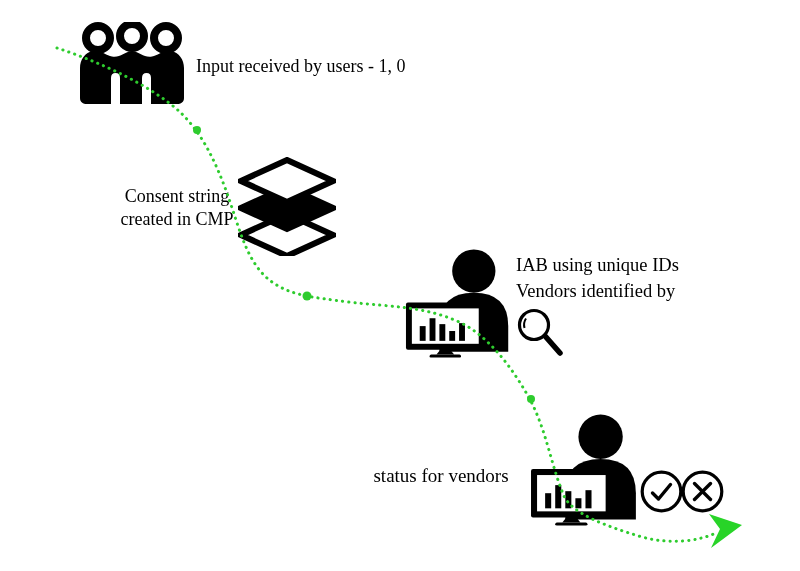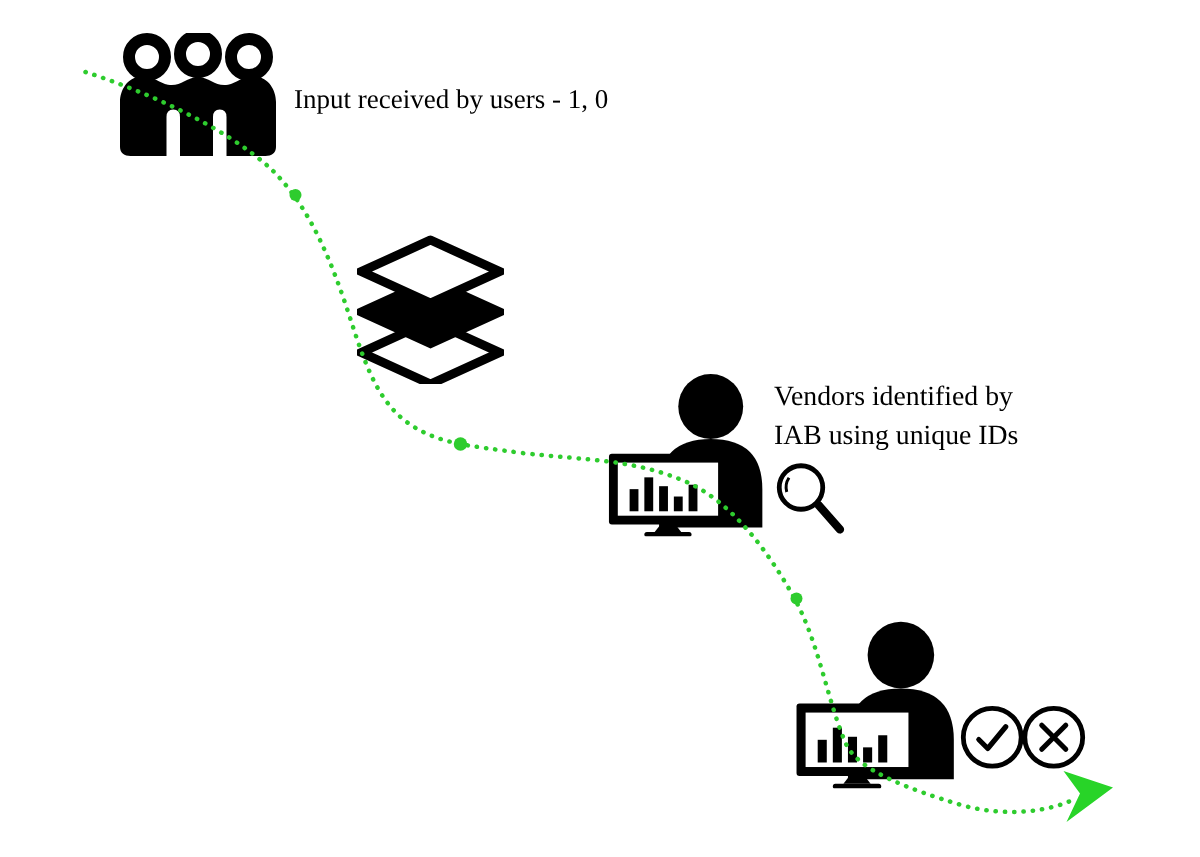--- a/index.html
+++ b/index.html
@@ -86,36 +86,40 @@
     <span>Input received by users - 1, 0</span>
   </div>
 
   <div class="icon" id="layers-icon">
     <svg viewBox="0 0 98 99">
       <polygon class="outline" stroke-width="6" points="49,57 95,78 49,99 3,78" stroke-linejoin="miter"></polygon>
       <polygon class="ws-black" stroke="#000" stroke-width="6" points="49,30 95,51 49,72 3,51"></polygon>
       <polygon class="outline" stroke-width="6" points="49,3 95,24 49,45 3,24" stroke-linejoin="miter"></polygon>
     </svg>
   </div>
+  <div class="label" id="label-cmp">
+    <span>Consent string</span>
+    <span>created in CMP</span>
+  </div>
 
   <div class="icon" id="station-1">
     <svg viewBox="0 0 120 112">
         <use href="#workstation"></use>
       </svg>
   </div>
   <div class="icon" id="search-icon">
     <svg viewBox="0 0 50 52">
       <circle class="stroke-only" stroke-width="3.2" cx="18" cy="18" r="14.5"></circle>
       <path class="stroke-only" stroke-width="2" d="M8.5,21 A 11.5 11.5 0 0 1 10,11.5"></path>
       <line class="stroke-only" stroke-width="5.5" stroke-linecap="round" x1="29.5" y1="29.5" x2="44" y2="46"></line>
     </svg>
   </div>
   <div class="label" id="label-vendors">
+    <span>IAB using unique IDs</span>
     <span>Vendors identified by</span>
-    <span>IAB using unique IDs</span>
   </div>
 
   <div class="icon" id="station-2">
     <svg viewBox="0 0 120 112">
         <use href="#workstation"></use>
       </svg>
   </div>
   <div class="icon" id="check-icon">
     <svg viewBox="0 0 43 43">
       <circle class="stroke-only" stroke-width="3.2" cx="21.5" cy="21.5" r="19.3"></circle>
@@ -123,20 +127,21 @@
     </svg>
   </div>
   <div class="icon" id="x-icon">
     <svg viewBox="0 0 43 43">
       <circle class="stroke-only" stroke-width="3.2" cx="21.5" cy="21.5" r="19.3"></circle>
       <line class="stroke-only" stroke-width="3.4" stroke-linecap="round" x1="13.5" y1="13.5" x2="29.5" y2="29.5"></line>
       <line class="stroke-only" stroke-width="3.4" stroke-linecap="round" x1="29.5" y1="13.5" x2="13.5" y2="29.5"></line>
     </svg>
   </div>
   <div class="label" id="label-status">
+    <span>status for vendors</span>
   </div>
 
   <svg id="flow-overlay" viewBox="0 0 800 571">
     <path class="dotted" d="M57,48
          C100,62 150,85 180,112
          C202,133 216,162 228,196
          C240,230 247,264 272,282
          C292,296 312,297 348,302
          C392,307 422,306 457,321
          C487,334 511,366 528,396

